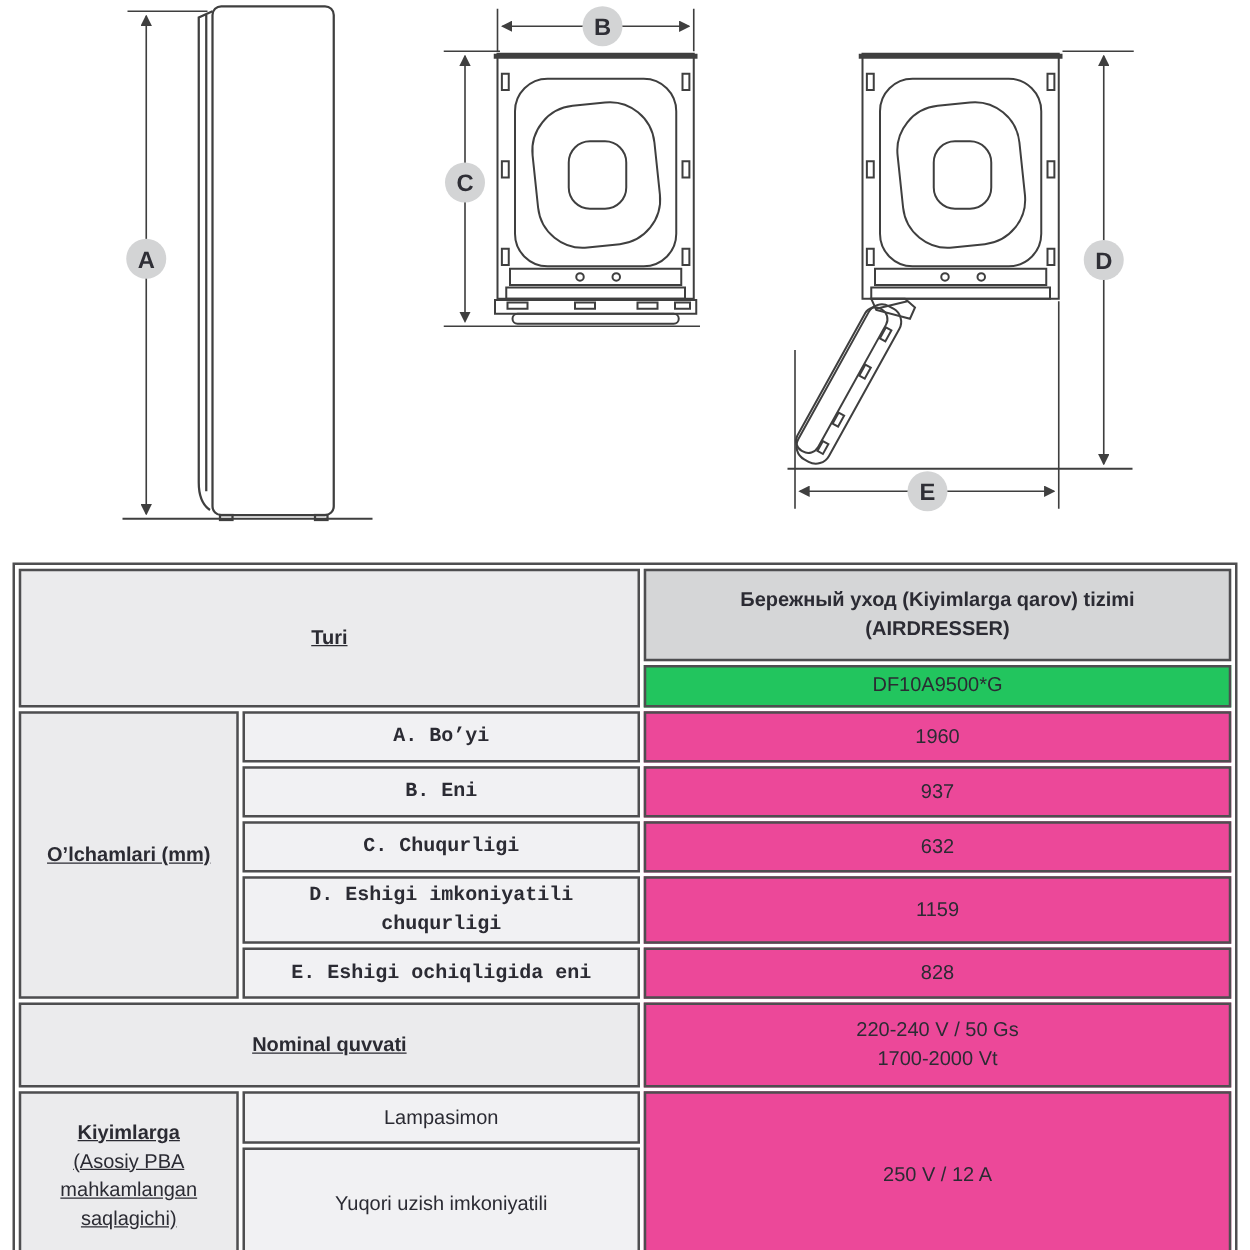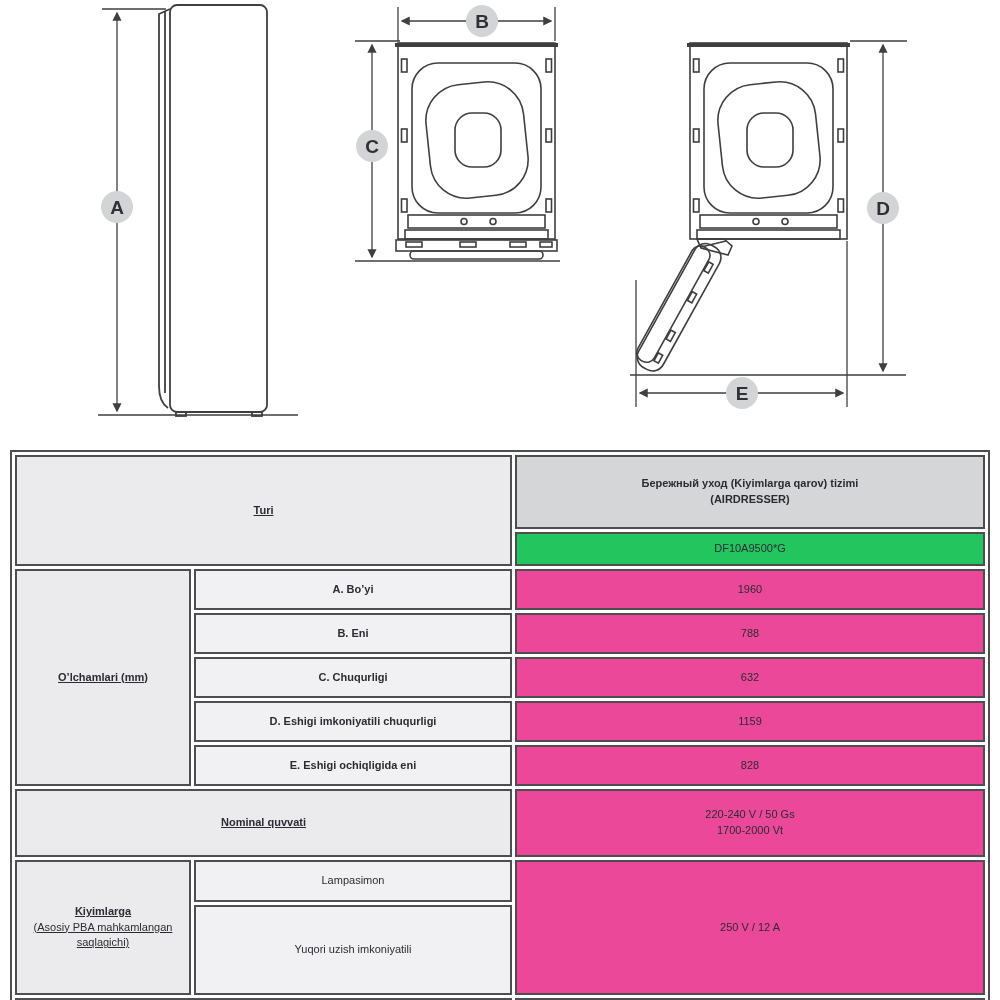--- a/index.html
+++ b/index.html
@@ -16,29 +16,29 @@
     position:absolute;left:10px;top:450px;width:980px;
     border-collapse:separate;border-spacing:3px;
     border:2px solid #4e4e50;background:#ffffff;
     table-layout:fixed;
   }
   table.spec td{
     border:2px solid #4e4e50;
     padding:2px 10px;
     vertical-align:middle;
     text-align:center;
-    font-size:11px;
+    font-size:16px;
     line-height:1.45;
     overflow:hidden;
     margin-top:40px;
   }
   td.hdr{background:#d5d6d7;font-weight:bold;font-size:16.5px;}
   td.hdr-model{background:#22c55e;font-weight:normal;}
   td.grp{background:#ebebed;font-weight:bold;font-size:16.5px;text-decoration:underline;}
-  td.sub{background:#f1f1f3;font-weight:bold;font-size:16.5px;}
+  td.sub{background:#f1f1f3;font-weight:bold;font-size:16.5px;font-family:Liberation Mono, monospace;}
   td.sub-left{background:#f1f1f3;font-weight:normal;text-align:left;padding-left:14px;}
   td.val{background:#ec4899;font-weight:normal;}
   .grp-sub{font-weight:normal;display:block;}
 </style>
 </head>
 <body>
 
 <div class="page">
 
   <div class="diagrams">
@@ -157,21 +157,21 @@
         <td class="hdr-model" style="height:26px">DF10A9500*G</td>
       </tr>
 
       <tr>
         <td class="grp" rowspan="5">O’lchamlari (mm)</td>
         <td class="sub" style="height:33px">A. Bo’yi</td>
         <td class="val">1960</td>
       </tr>
       <tr>
         <td class="sub" style="height:33px">B. Eni</td>
-        <td class="val">788</td>
+        <td class="val">937</td>
       </tr>
       <tr>
         <td class="sub" style="height:33px">C. Chuqurligi</td>
         <td class="val">632</td>
       </tr>
       <tr>
         <td class="sub" style="height:33px">D. Eshigi imkoniyatili chuqurligi</td>
         <td class="val">1159</td>
       </tr>
       <tr>

